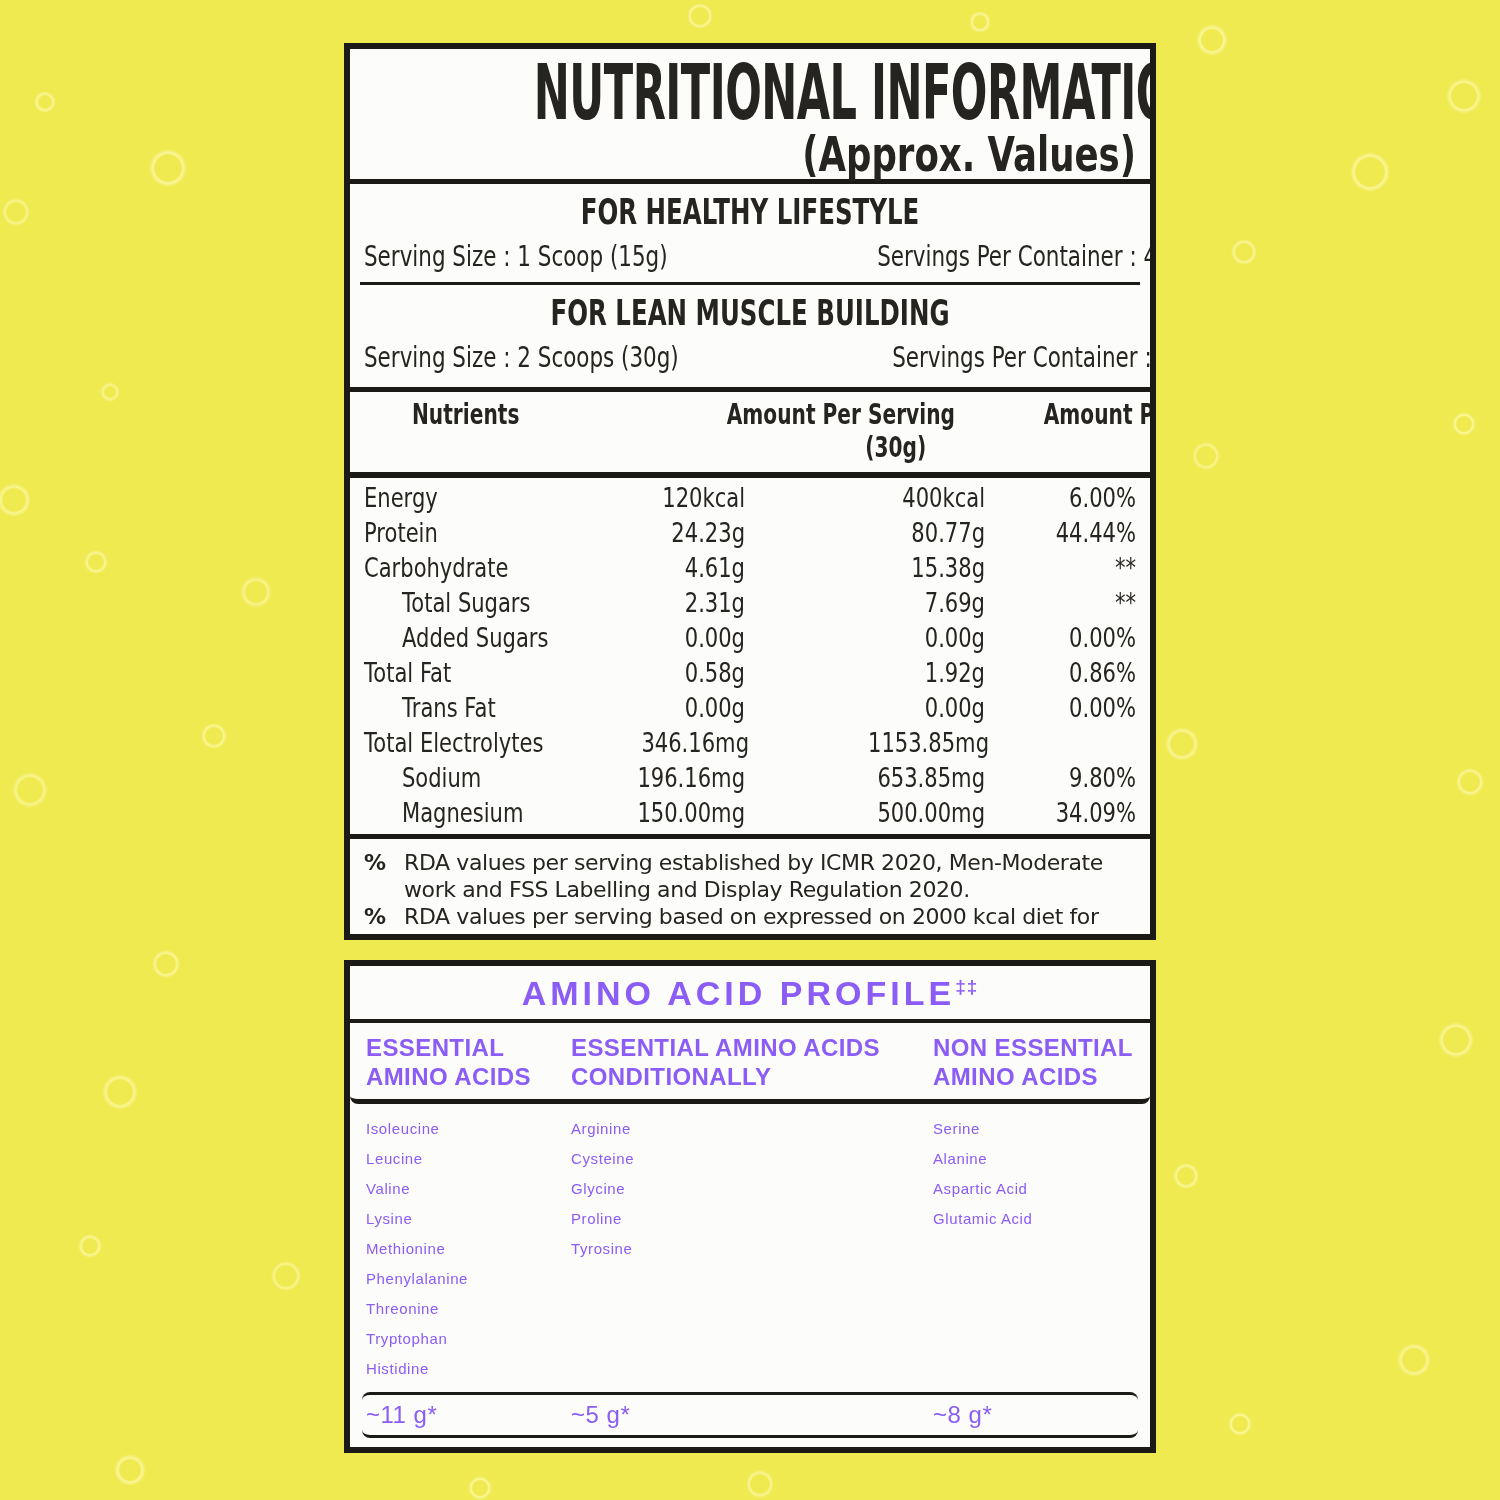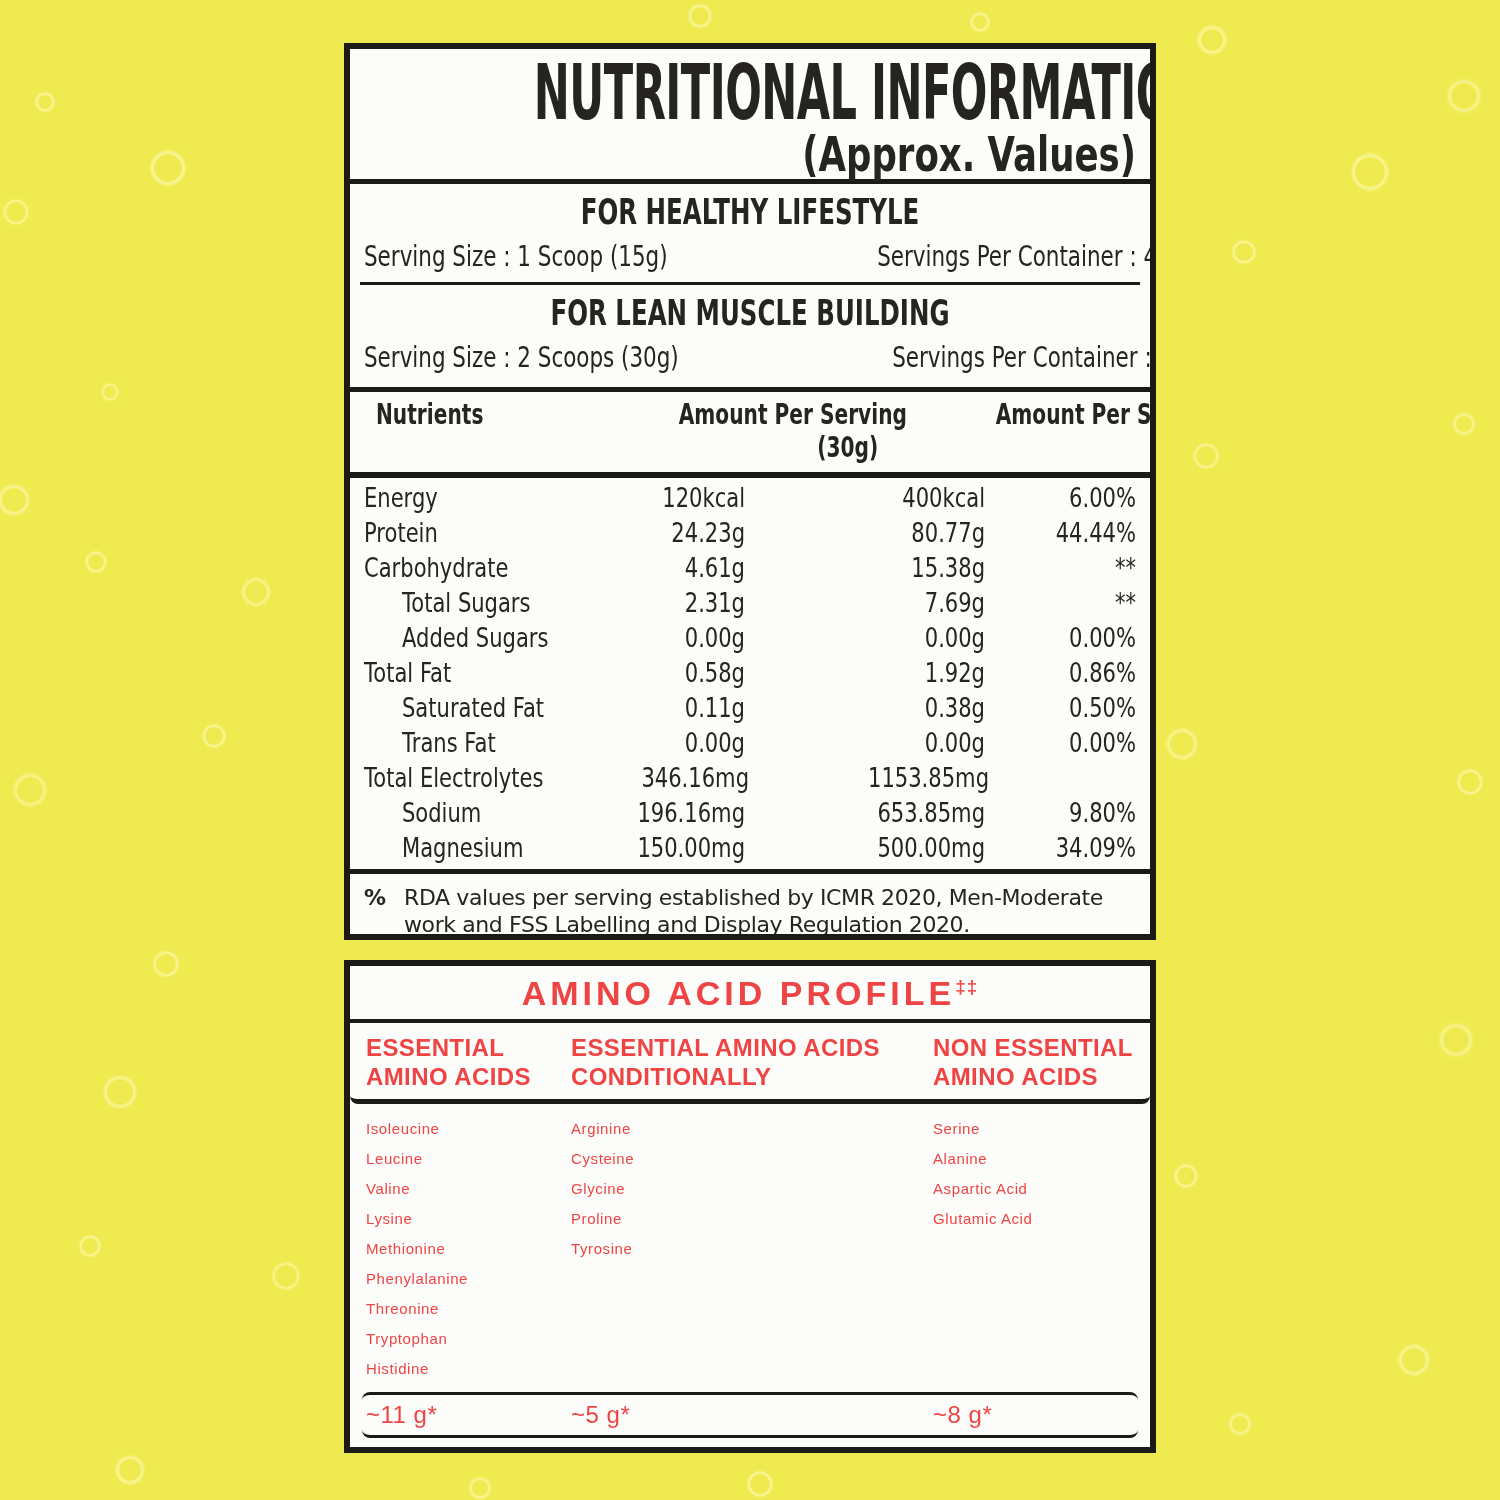--- a/index.html
+++ b/index.html
@@ -79,32 +79,32 @@
   .sec2 { border-bottom:5px solid #1C1A17; padding-bottom:8px; }
 
   .thead { display:flex; padding:6px 0 8px; border-bottom:6px solid #1C1A17; font-weight:bold; font-size:28px; line-height:33px; }
   .tbody { border-bottom:5px solid #1C1A17; padding:2px 0 4px; }
   .trow  { display:flex; font-size:27px; line-height:35px; }
   .c-name { flex:0 0 240px; padding-left:14px; }
   .c-v1   { flex:0 0 155px; }
   .c-v2   { flex:0 0 240px; }
   .c-v3   { flex:1 1 auto; padding-right:14px; }
   .trow.indent .c-name { padding-left:52px; }
-  .thead .c-name { padding-left:26px; }
+  .thead .c-name { padding-left:14px;margin-left:48px; }
   .thead .cx.c30 { transform:scaleX(.72); transform-origin:100% 50%; text-align:right; padding-right:40px; }
   .thead .cx.r   { transform:scaleX(.72); }
   .thead .cx.l   { transform:scaleX(.72); }
 
   .fnotes { padding:10px 14px 0; font-size:22px; line-height:27px; letter-spacing:-0.4px; }
   .fnote  { display:flex; align-items:flex-start; }
   .fsym   { flex:0 0 40px; font-weight:bold; }
   .ftext  { flex:1 1 auto; }
 
   
-  #amino-panel { font-family:"Liberation Sans", sans-serif; color:#ef4444; }
+  #amino-panel { font-family:"Liberation Sans", sans-serif; color:#8b5cf6; }
   .ap-title { text-align:center; padding:8px 0 6px; border-bottom:4px solid #1C1A17;
               font-size:34px; font-weight:bold; letter-spacing:4px; }
   .ap-title sup { font-size:19px; letter-spacing:1px; }
   .ap-grid { display:flex; padding:0 16px;border-radius:8px; }
   .ap-col0 { flex:0 0 205px; }
   .ap-col1 { flex:0 0 362px; }
   .ap-col2 { flex:1 1 auto; }
   .ap-head { border-bottom:5px solid #1C1A17; padding:10px 16px 8px; font-size:24px; font-weight:bold; line-height:29px; letter-spacing:.4px; }
   .ap-list { padding:10px 16px 6px; font-size:15px; line-height:30px; letter-spacing:.6px; }
   .ap-totals { margin:2px 12px 0; border-top:3px solid #1C1A17; border-bottom:3px solid #1C1A17;
@@ -252,34 +252,20 @@
         </div>
       <div class="c-v2">
           <span class="cx r">1.92g</span>
         </div>
       <div class="c-v3">
           <span class="cx r">0.86%</span>
         </div>
     </div>
     <div class="trow indent">
       <div class="c-name">
-          <span class="cx l">Saturated Fat</span>
-        </div>
-      <div class="c-v1">
-          <span class="cx r">0.11g</span>
-        </div>
-      <div class="c-v2">
-          <span class="cx r">0.38g</span>
-        </div>
-      <div class="c-v3">
-          <span class="cx r">0.50%</span>
-        </div>
-    </div>
-    <div class="trow indent">
-      <div class="c-name">
           <span class="cx l">Trans Fat</span>
         </div>
       <div class="c-v1">
           <span class="cx r">0.00g</span>
         </div>
       <div class="c-v2">
           <span class="cx r">0.00g</span>
         </div>
       <div class="c-v3">
           <span class="cx r">0.00%</span>

